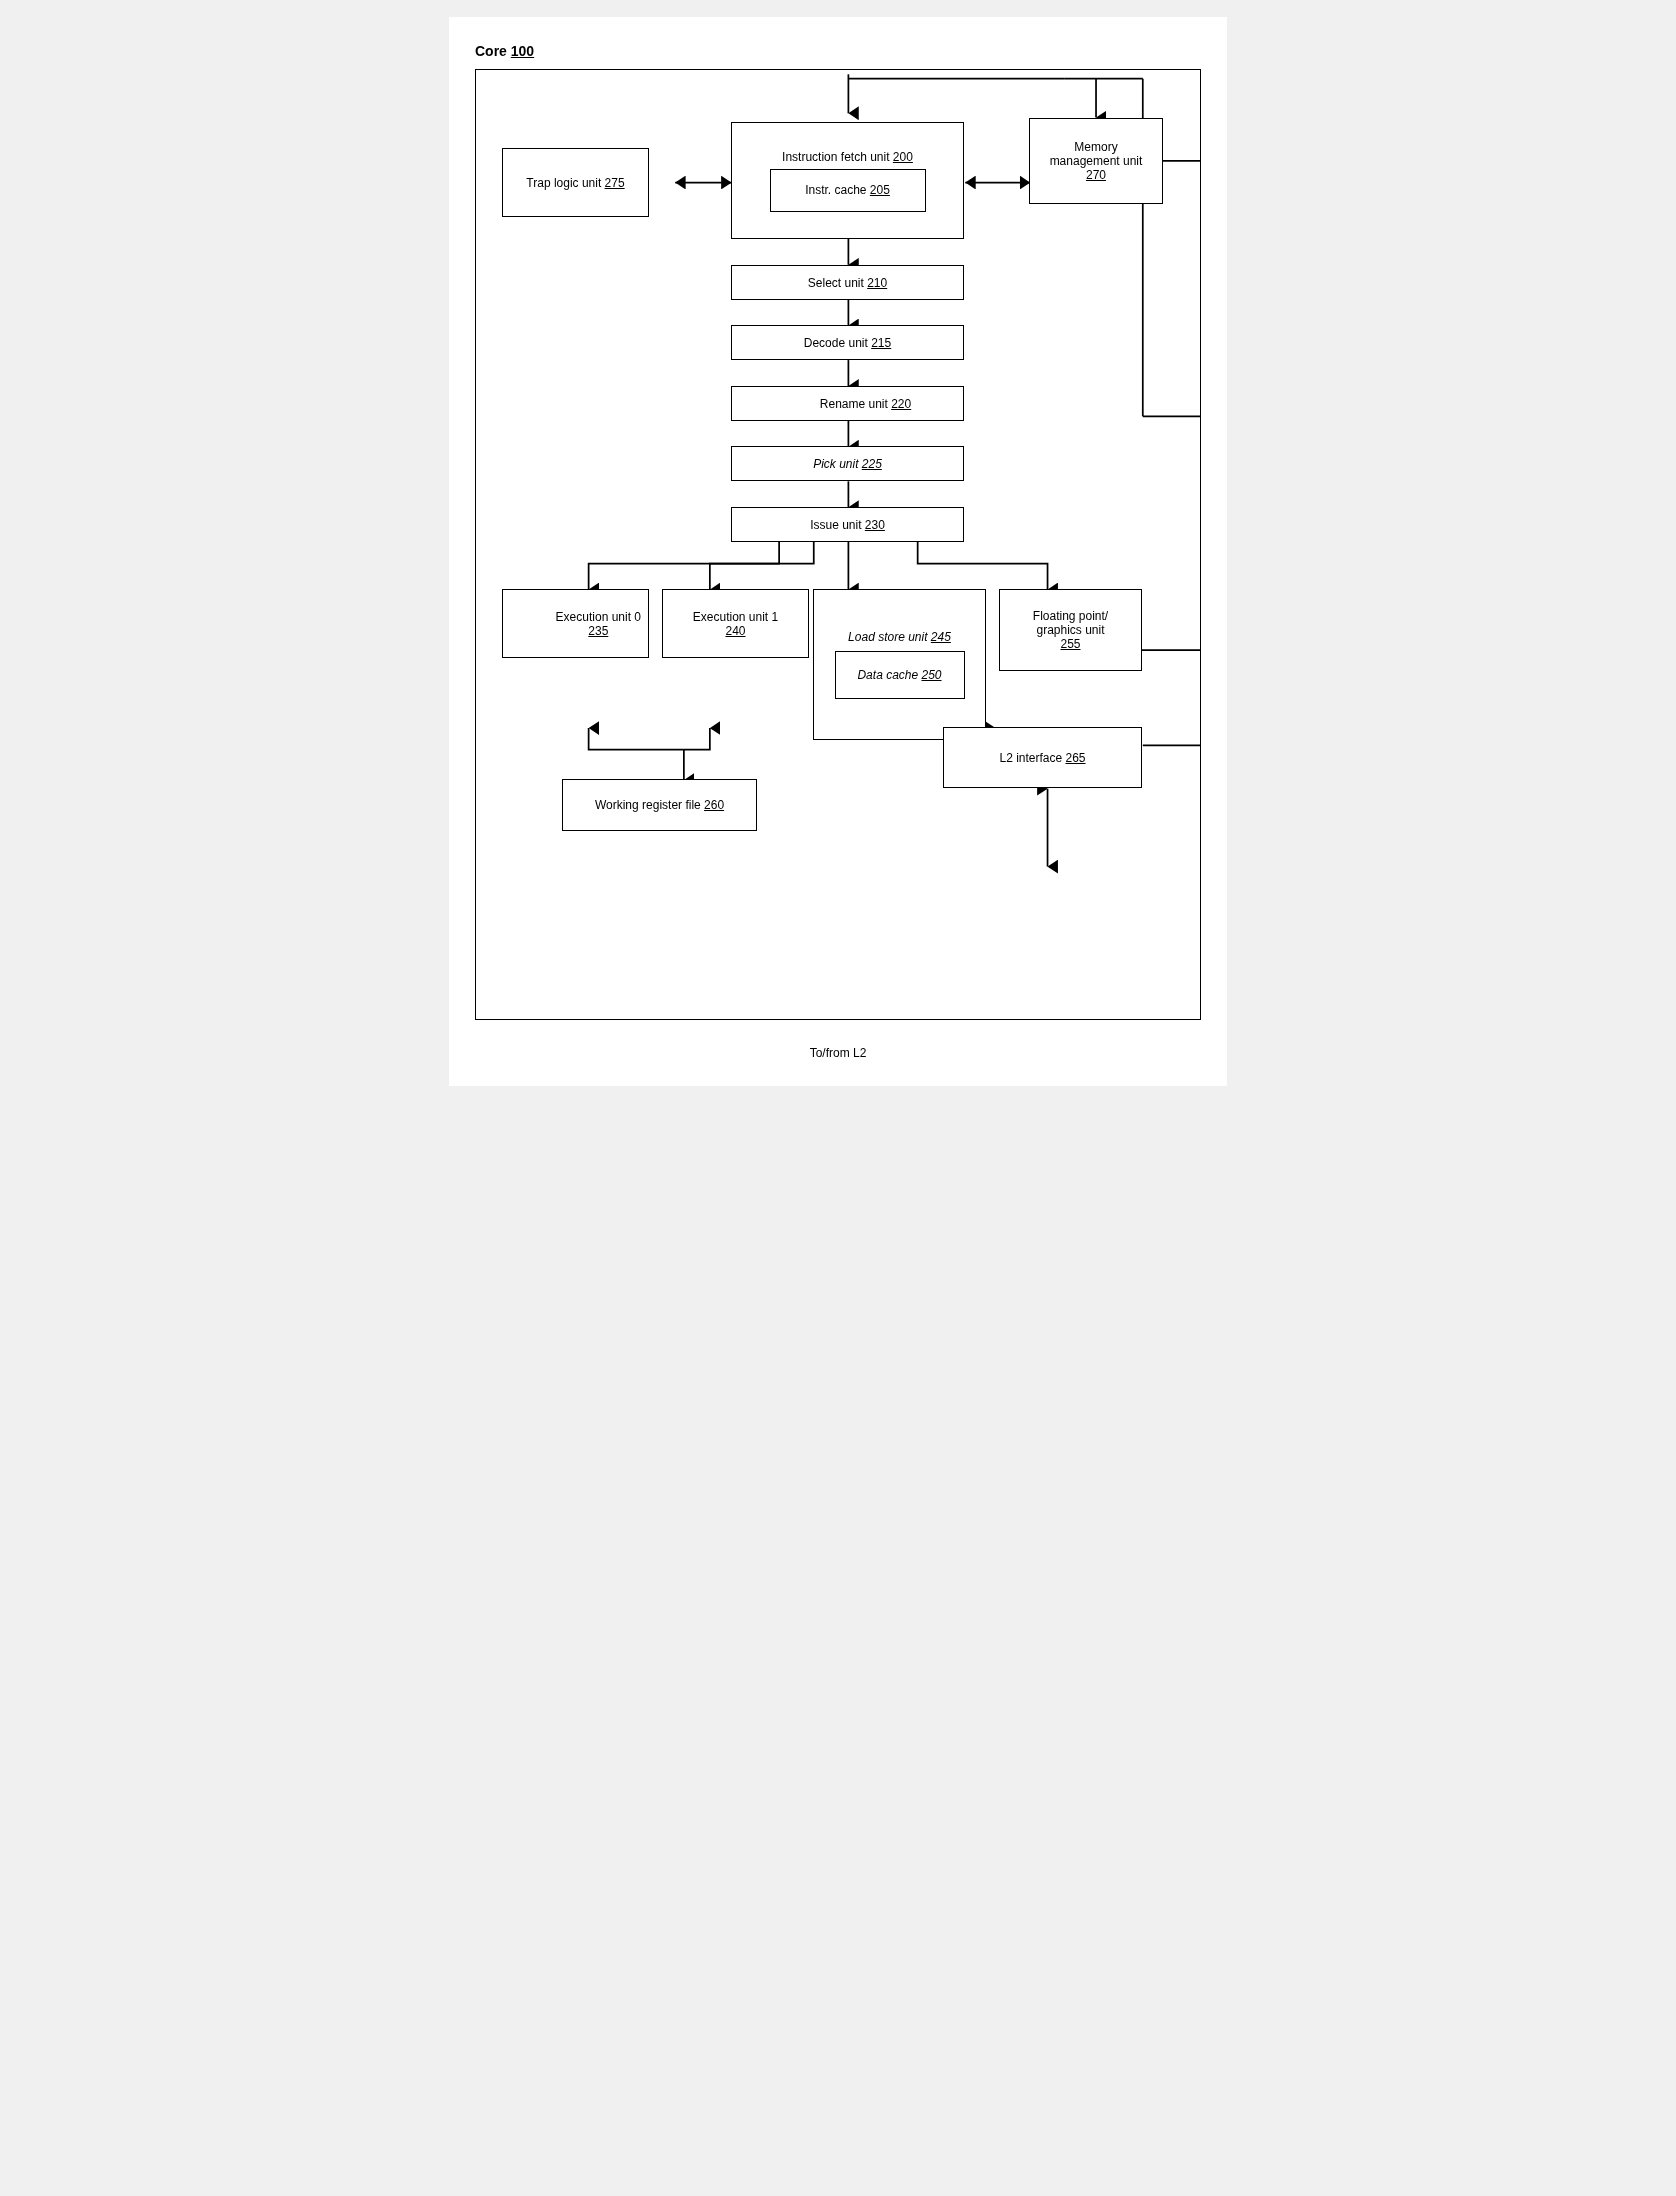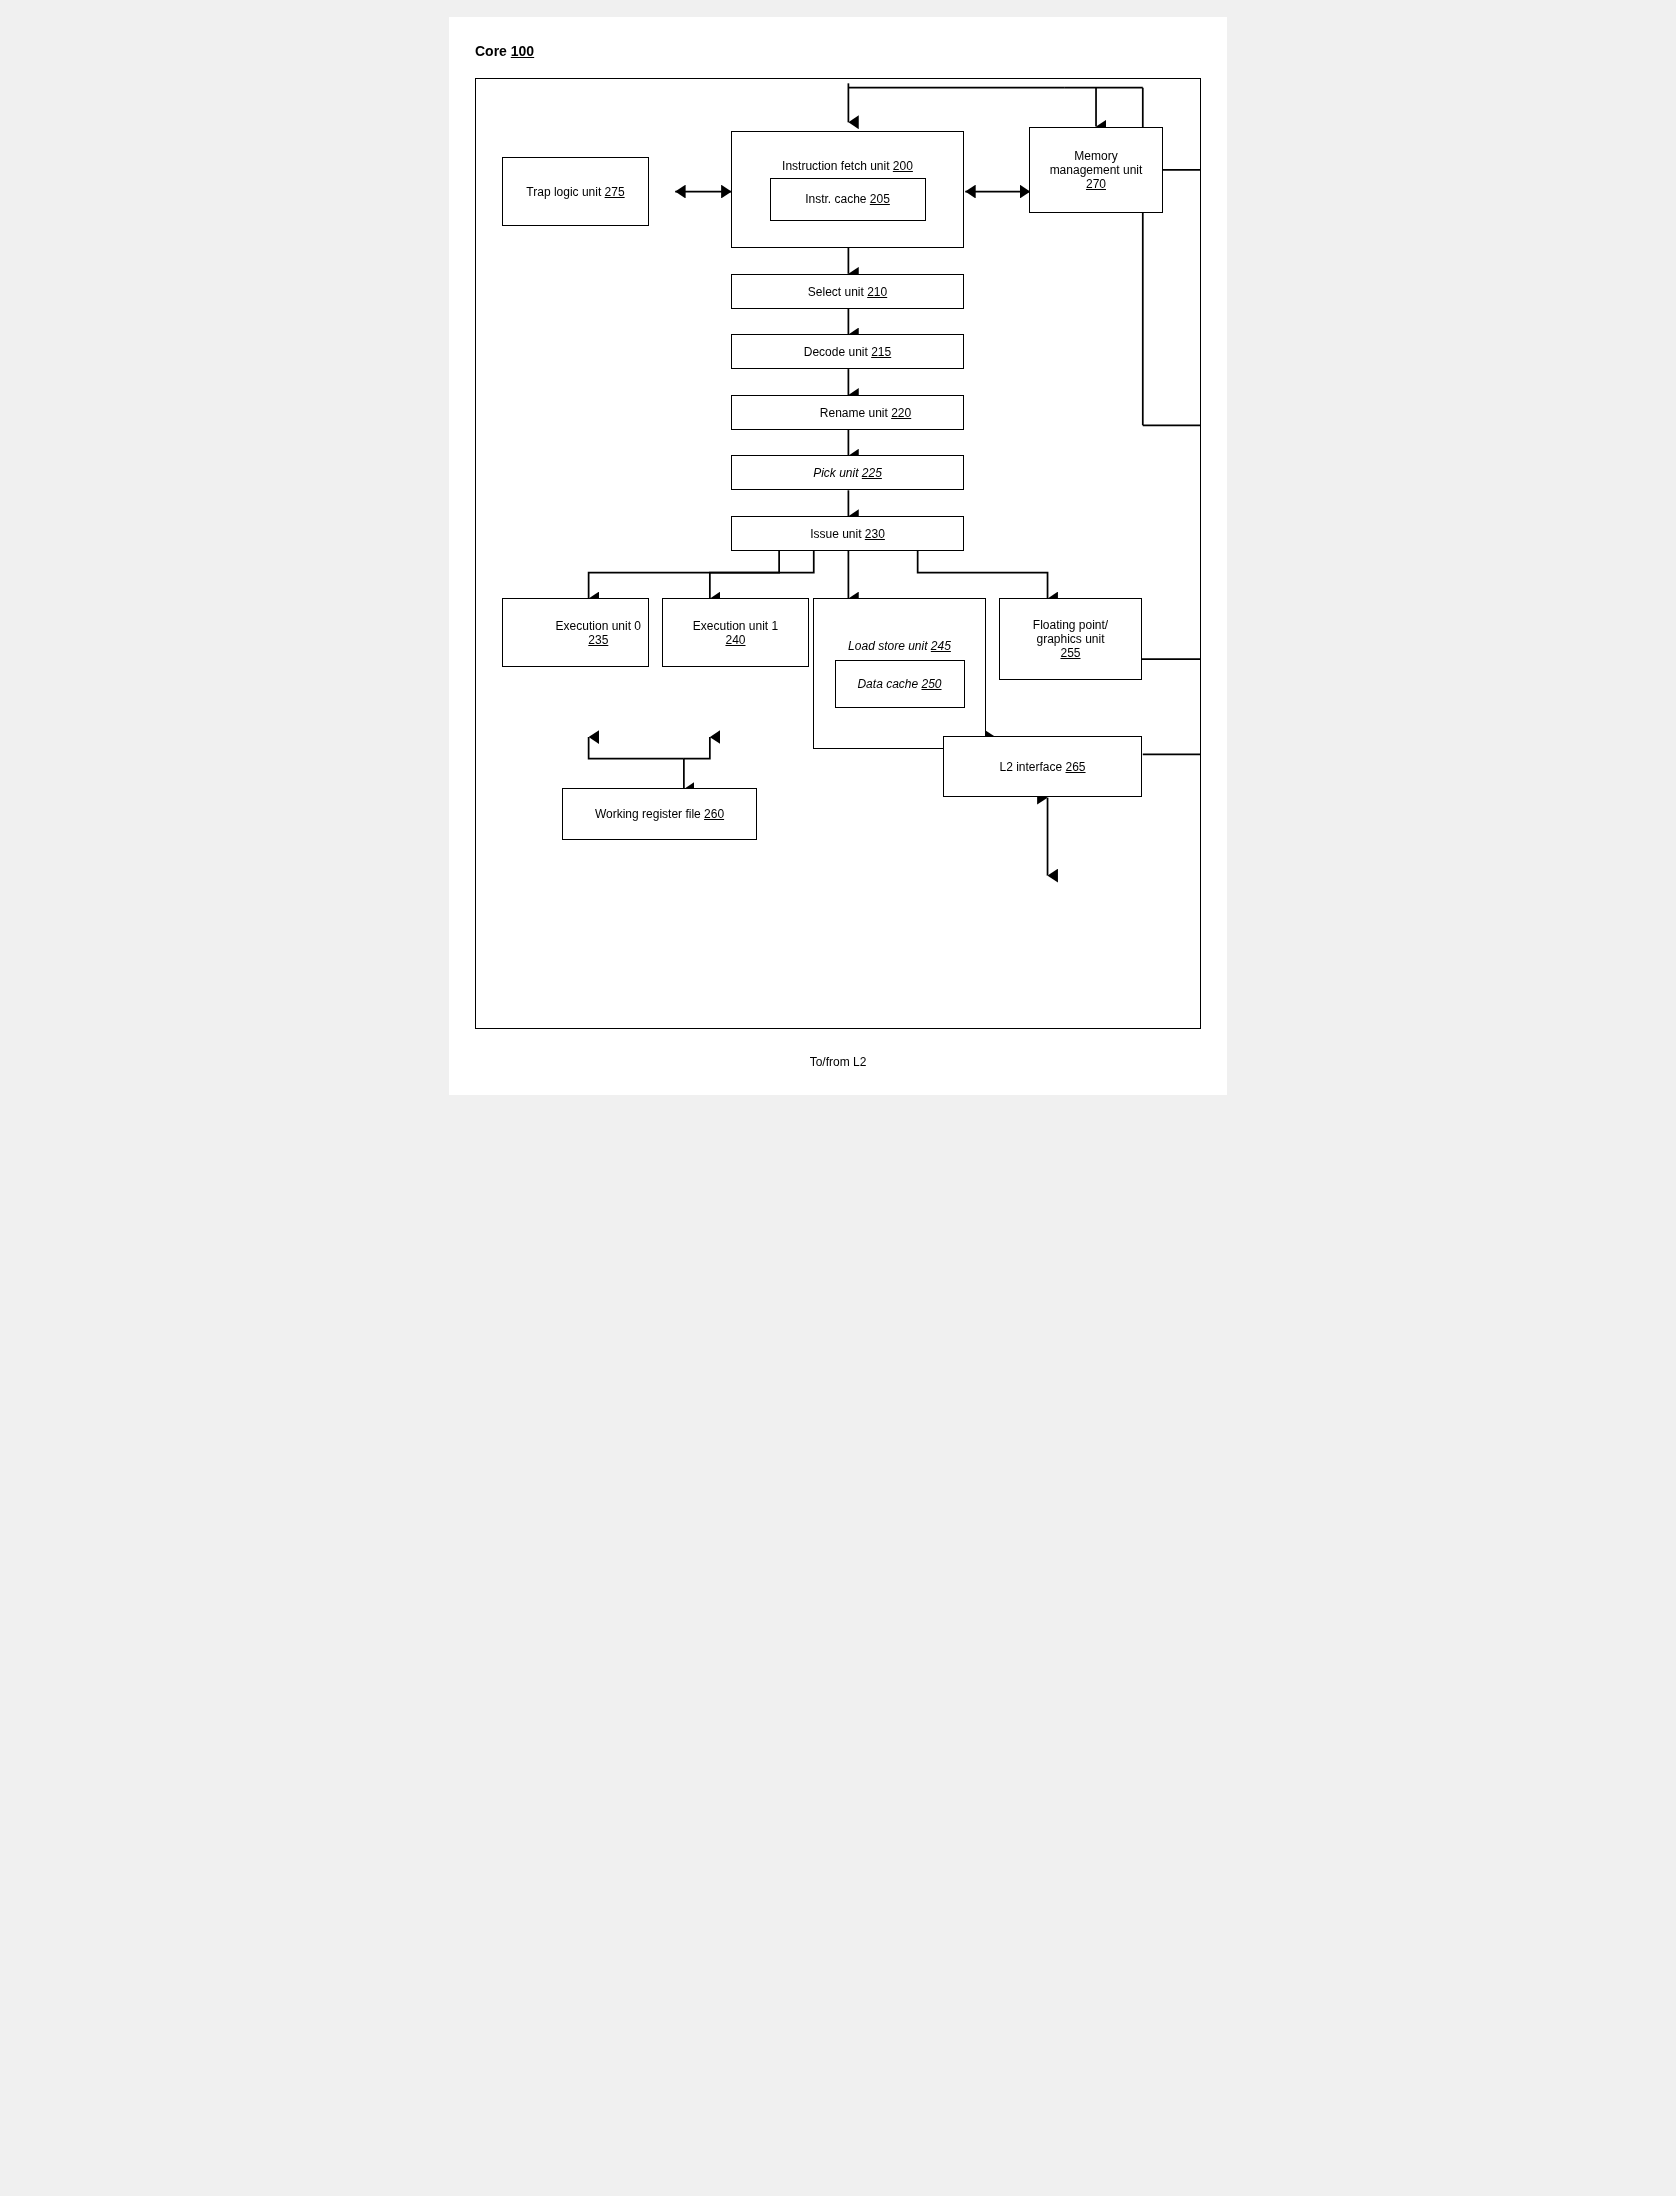--- a/index.html
+++ b/index.html
@@ -14,21 +14,21 @@
     .page {
       background: white;
       width: 778px;
       min-height: 1038px;
       padding: 26px;
       position: relative;
     }
     .core-label {
       font-size: 14px;
       font-weight: bold;
-      margin-bottom: 19px;
+      margin-bottom: 10px;
     }
     .core-label span {
       text-decoration: underline;
     }
     .diagram-container {
       border: 1.7px solid black;
       position: relative;
       width: 100%;
       height: 951px;
       margin-bottom: 52px;

